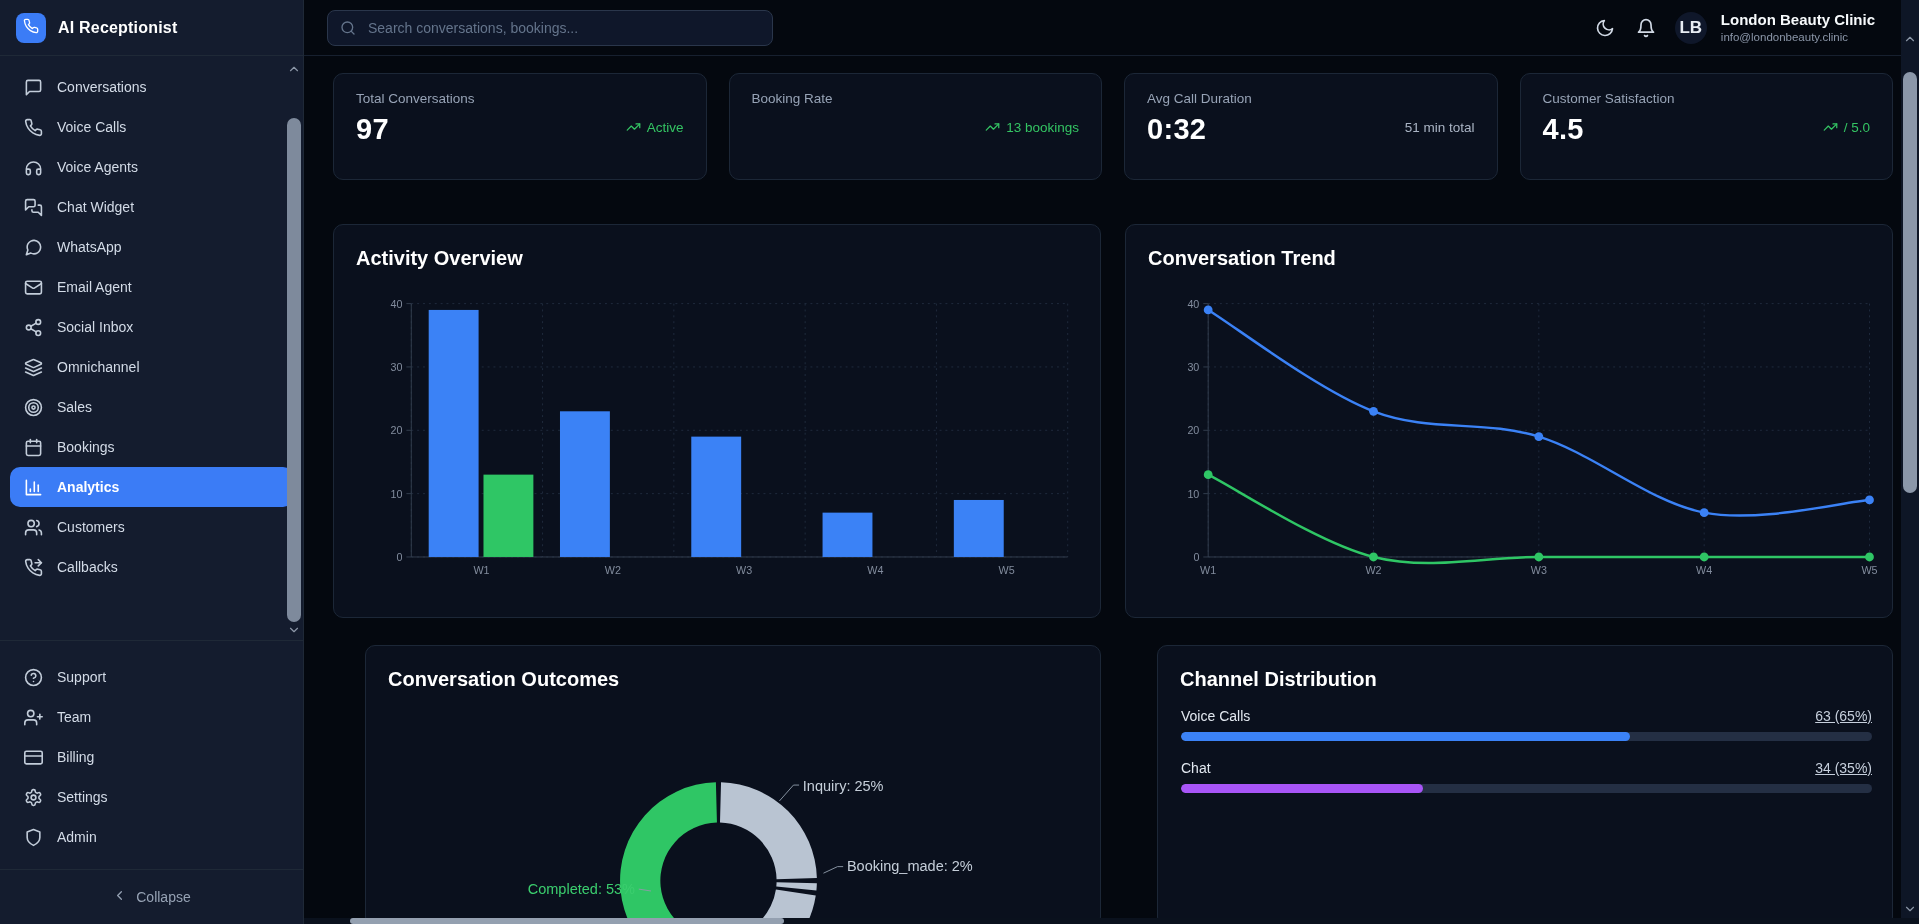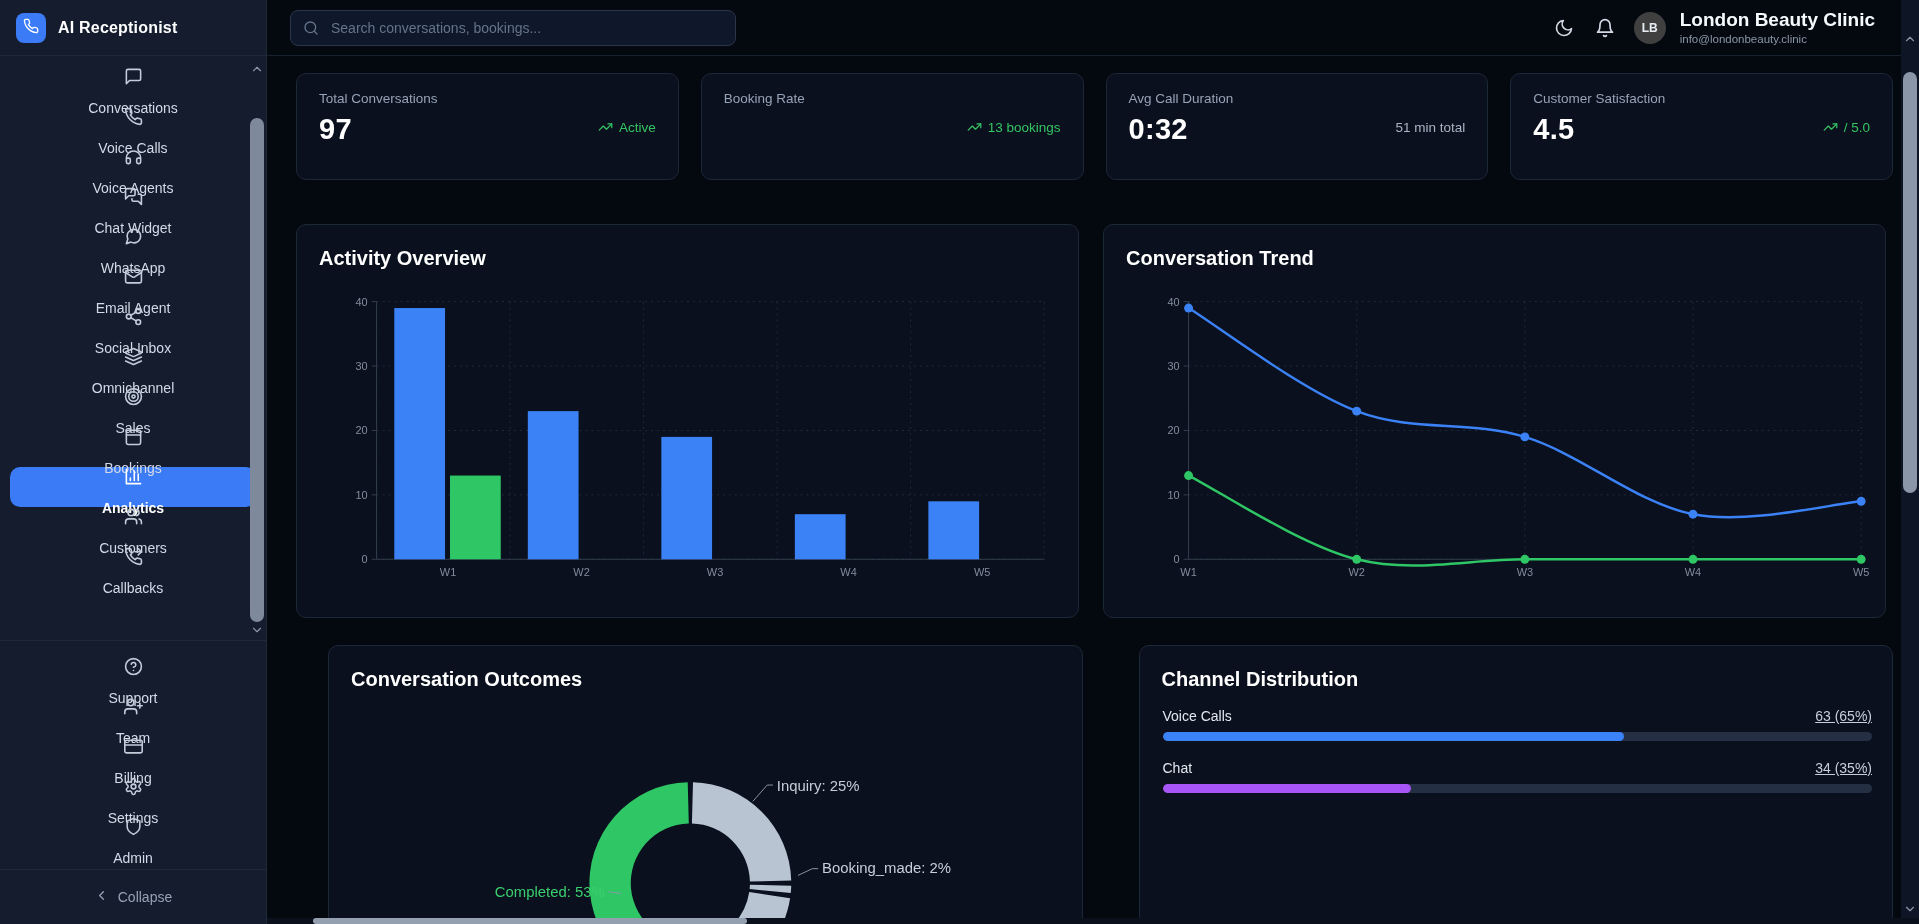--- a/index.html
+++ b/index.html
@@ -1,30 +1,30 @@
 <!DOCTYPE html>
 <html><head>
 <meta charset="utf-8">
 <style>
   html,body{margin:0;padding:0;background:#02060d;}
   #app{width:1919px;height:924px;overflow:hidden;display:flex;position:relative;
        font-family:"Liberation Sans",sans-serif;color:#e5eaf2;background:#04080f;}
   *{box-sizing:border-box;}
 
   
-  .sidebar{width:267px;flex:none;background:#141c2e;border-right:1px solid #1f2937;
+  .sidebar{width:304px;flex:none;background:#141c2e;border-right:1px solid #1f2937;
            display:flex;flex-direction:column;position:relative;z-index:3;}
   .logo-row{height:56px;flex:none;border-bottom:1px solid #1f2937;display:flex;align-items:center;
             padding:0 16px;gap:12px;}
   .logo-badge{width:30px;height:30px;border-radius:8px;background:#3b7cf6;display:flex;
               align-items:center;justify-content:center;color:#fff;flex:none;}
   .app-title{font-size:16px;font-weight:700;color:#ffffff;letter-spacing:.2px;}
   .nav-scroll{height:584px;flex:none;position:relative;padding-top:11px;overflow:hidden;}
   .nav-item{height:40px;margin:0 10px;padding:0 14px;display:flex;align-items:center;gap:14px;
-            border-radius:10px;color:#d3dbe7;font-size:14px;cursor:pointer;flex-direction:column;}
+            border-radius:10px;color:#d3dbe7;font-size:14px;cursor:pointer;}
   .nav-item .ic{width:19px;height:19px;color:#c3cdda;flex:none;display:flex;}
   .nav-item.active{background:#3b7cf6;color:#ffffff;font-weight:600;}
   .nav-item.active .ic{color:#ffffff;}
   .sb-thumb{position:absolute;right:2px;top:62px;width:14px;height:504px;background:#7e8a9c;border-radius:7px;}
   .sb-chev{position:absolute;right:2px;width:14px;height:14px;color:#8b96a6;display:flex;}
   .divider{height:1px;background:#1f2937;flex:none;}
   .nav-bottom{padding-top:16px;height:228px;flex:none;}
   .collapse-row{flex:1;display:flex;align-items:center;justify-content:center;gap:9px;
                 color:#96a2b4;font-size:14px;cursor:pointer;}
 
@@ -32,24 +32,24 @@
   .main{flex:1;position:relative;min-width:0;}
   .header{height:56px;border-bottom:1px solid #17202f;display:flex;align-items:center;
           padding:0 44px 0 23px;}
   .search-box{width:446px;height:36px;border-radius:8px;background:#0f172a;border:1px solid #2a364b;
               display:flex;align-items:center;gap:10px;padding:0 12px;color:#64748b;}
   .search-box input{flex:1;background:transparent;border:none;outline:none;color:#cbd5e1;
               font-size:14px;font-family:"Liberation Sans",sans-serif;}
   .search-box input::placeholder{color:#64748b;}
   .header-right{margin-left:auto;display:flex;align-items:center;gap:17px;}
   .icon-btn{width:24px;height:24px;color:#d2dae6;display:flex;align-items:center;justify-content:center;cursor:pointer;}
-  .avatar{width:32px;height:32px;border-radius:50%;background:#404040;color:#e8edf4;font-size:12px;
+  .avatar{width:32px;height:32px;border-radius:50%;background:#0f172a;color:#e8edf4;font-size:17px;
           font-weight:700;display:flex;align-items:center;justify-content:center;}
   .org{line-height:1.25;margin-left:-3px;}
-  .org .name{font-size:19px;font-weight:700;color:#f7fafc;}
+  .org .name{font-size:15px;font-weight:700;color:#f7fafc;}
   .org .email{font-size:11.5px;color:#8b96a8;}
 
   .content{padding:0 26px 0 29px;}
   .filter-row{margin-top:22px;font-size:14px;color:#9aa5b8;}
   .filter-row b{color:#f2f5f9;margin-left:5px;}
 
   .stats-row{margin-top:17px;display:flex;gap:22px;}
   .card{background:#0a101d;border:1px solid #1c2737;border-radius:10px;}
   .stat-card{flex:1;height:107px;position:relative;padding:17px 22px;}
   .stat-label{font-size:13.5px;color:#97a3b6;}

